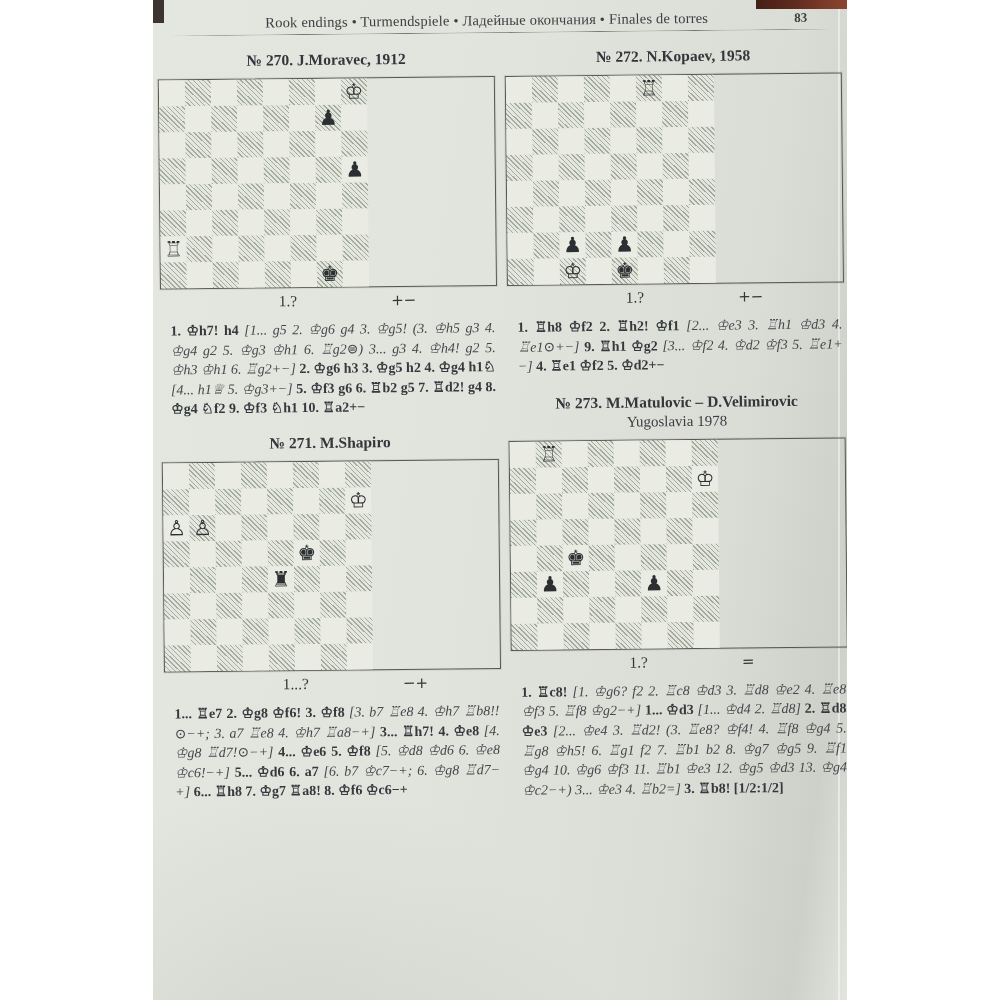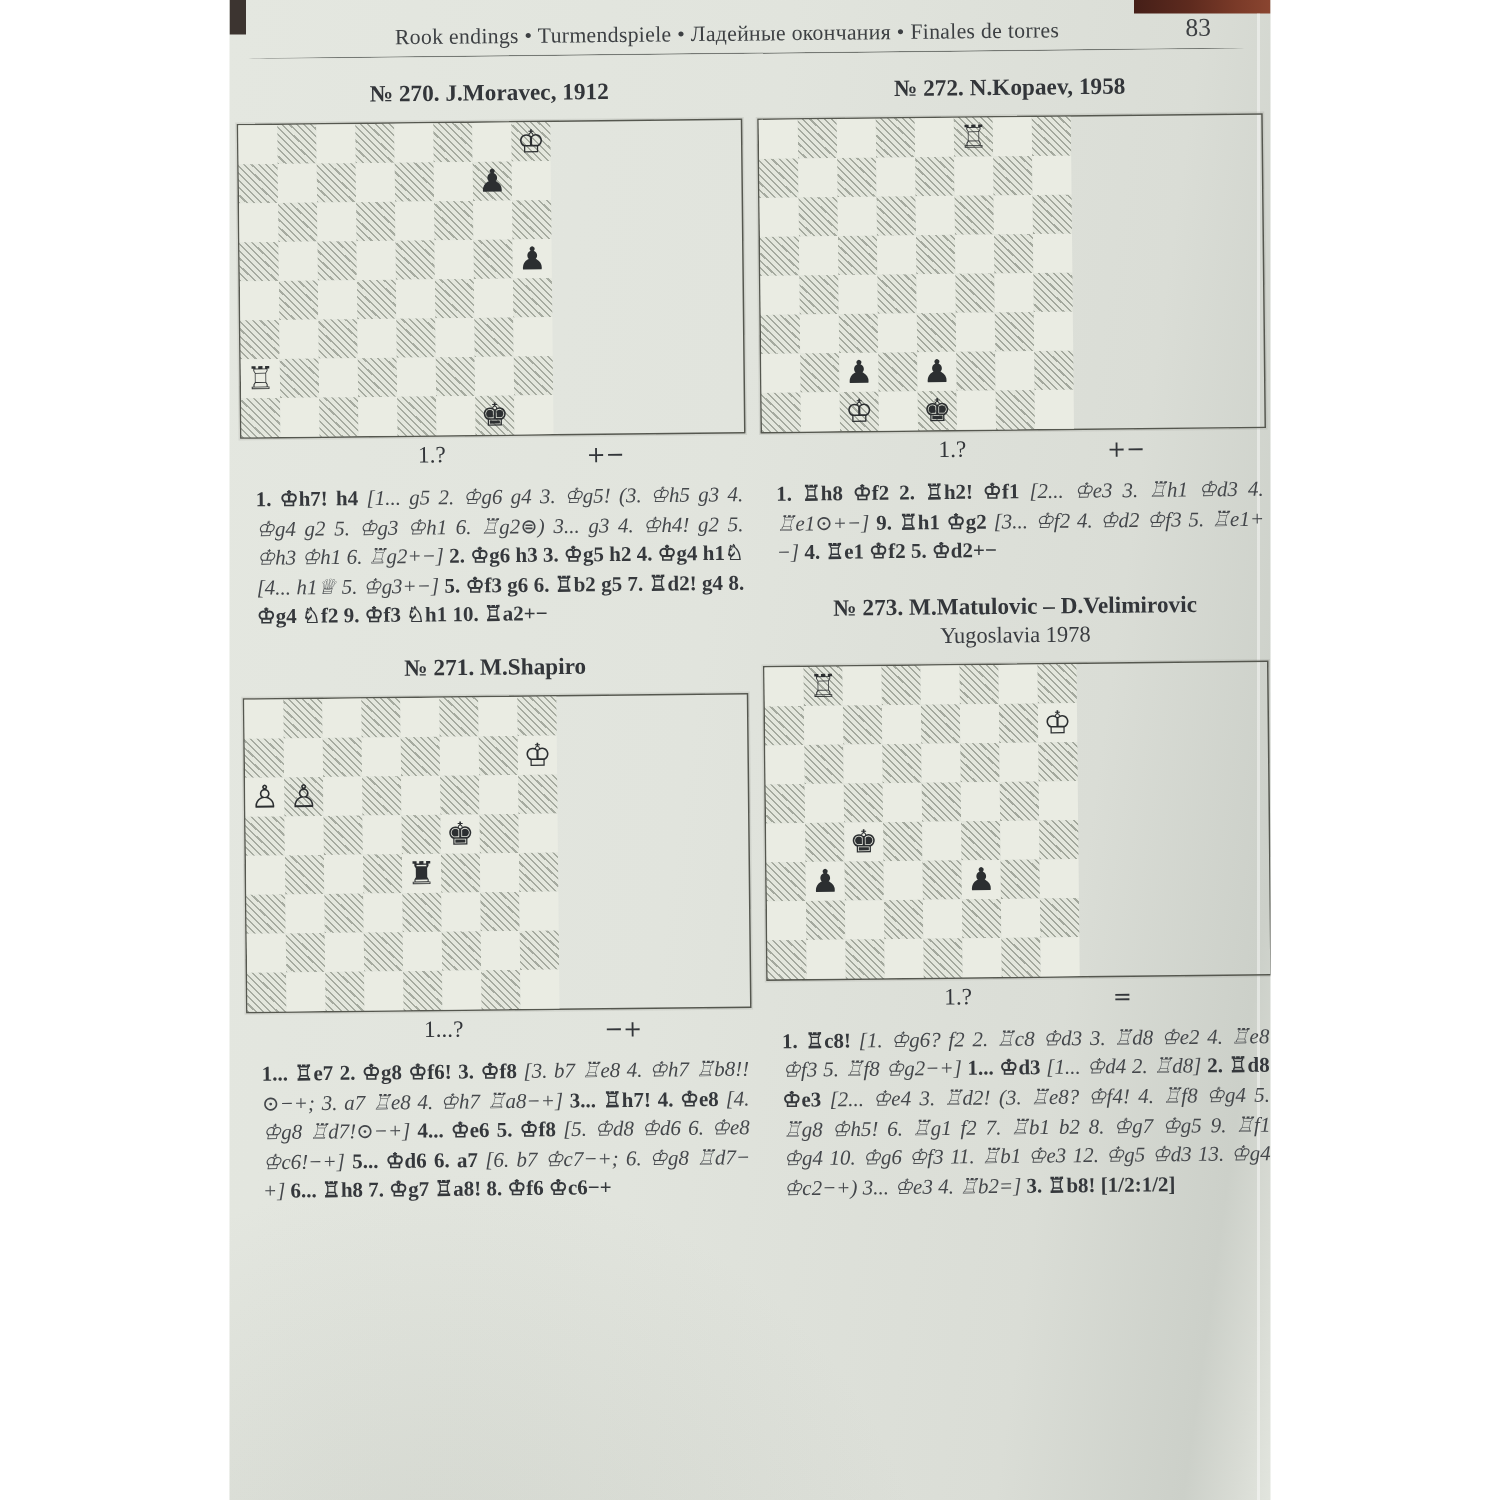--- a/index.html
+++ b/index.html
@@ -11,21 +11,21 @@
       radial-gradient(120% 80% at 20% 110%, rgba(160,165,155,.25) 0%, rgba(160,165,155,0) 40%),
       linear-gradient(98deg,#e4e7e0 0%,#e1e4dd 45%,#daddd6 78%,#ccd0c9 93%,#d8dbd4 97%,#e2e5de 100%);
   }
   .corner-dark{position:absolute;left:0;top:0;width:11px;height:23px;background:#3c3430;}
   .maroon-strip{position:absolute;right:0;top:0;width:91px;height:9px;
     background:linear-gradient(90deg,#451f18 0%,#5d2a1e 40%,#7a3a28 75%,#8a4530 100%);}
   .edge-line{position:absolute;right:7px;top:9px;width:2px;height:991px;background:rgba(255,255,255,.45);}
   .inner{position:absolute;left:0;top:0;width:694px;height:1000px;transform:rotate(-0.6deg);transform-origin:50% 0;}
   .header-row{display:flex;align-items:flex-end;padding:12px 26px 0 40px;color:#3d4043;}
   .header-title{flex:1;text-align:center;font-size:14.5px;letter-spacing:.2px;}
-  .page-num{font-size:17px;margin-left:14px;margin-right:14px;}
+  .page-num{font-size:13px;margin-left:14px;margin-right:14px;font-weight:bold;}
   .header-rule{height:0;border-top:1.4px solid rgba(80,84,80,.75);margin:3px 18px 0 12px;border-radius:50%/100%;}
   .cols{display:flex;gap:10px;padding:0 6px 0 4px;}
   .col{width:340px;}
   .prob-title{font-weight:bold;font-size:15.5px;text-align:center;color:#33363a;margin-top:16px;}
   .prob-sub{font-size:15px;text-align:center;color:#3a3d41;margin-top:2px;}
   .prob-sub:empty{display:none;}
   .board{display:grid;grid-template-columns:repeat(8,26px);grid-auto-rows:26px;
     border:1.6px solid #55574f;margin:9px auto 0;box-shadow:0 0 0 1px rgba(120,124,116,.15);}
   .sq{width:26px;height:26px;position:relative;}
   .sq.light{background:#eaece3;}

